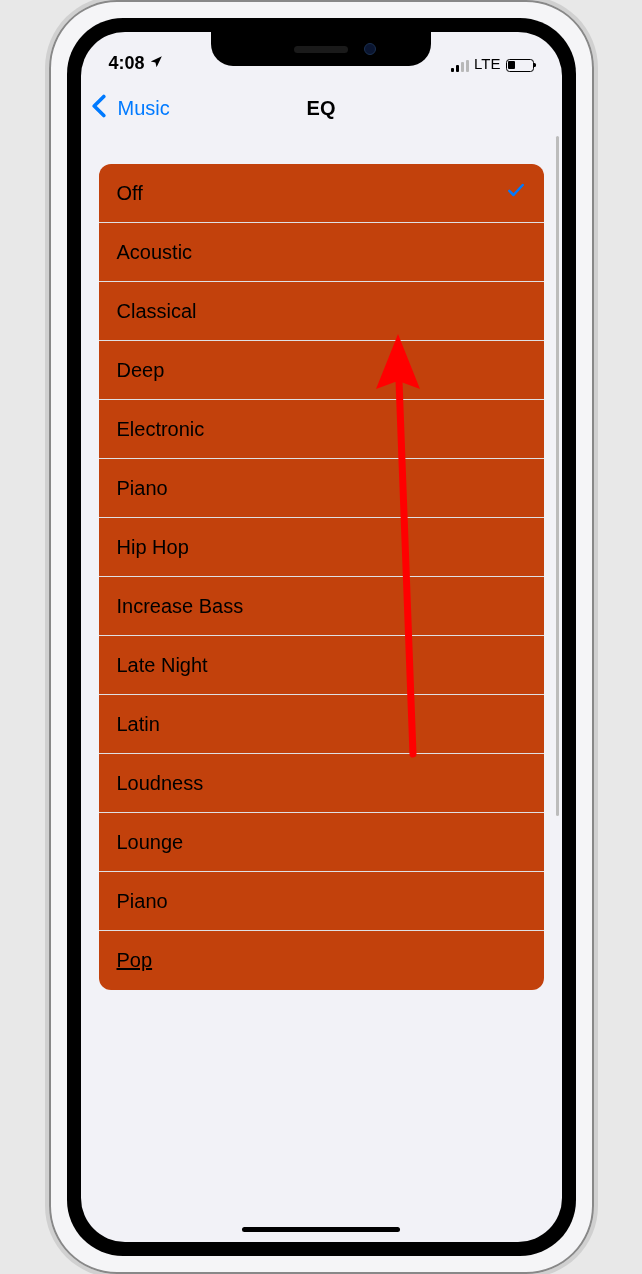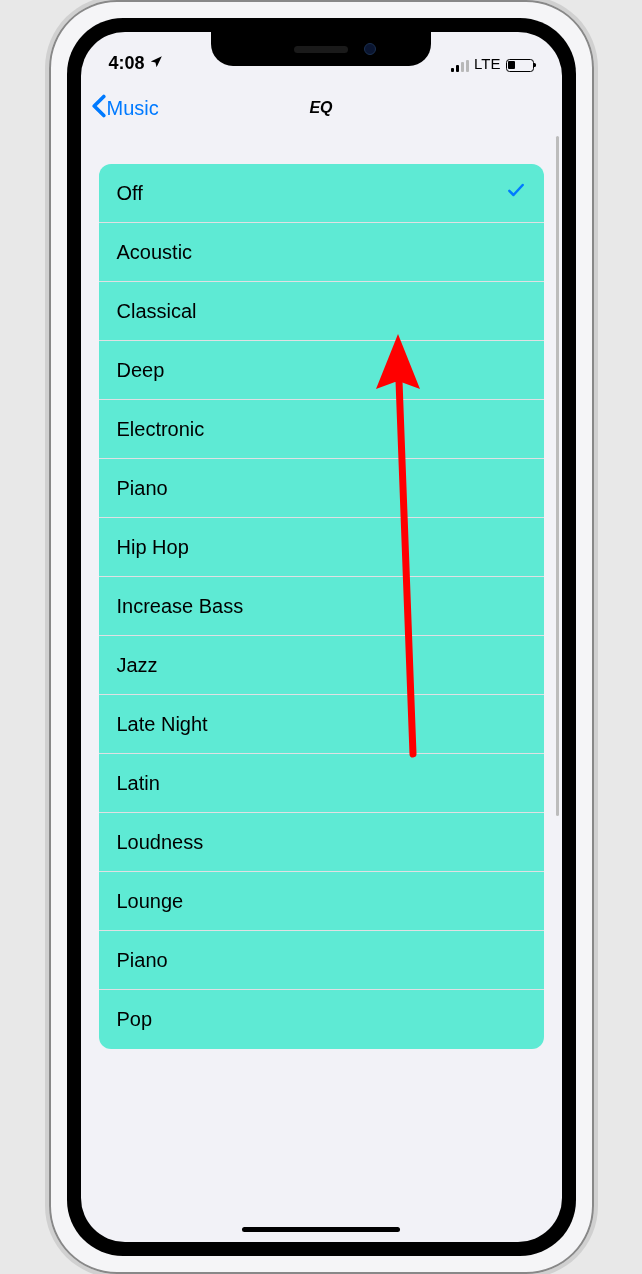--- a/index.html
+++ b/index.html
@@ -137,56 +137,56 @@
       display: flex;
       align-items: center;
       position: relative;
       padding: 0 10px;
     }
     .back-button {
       display: flex;
       align-items: center;
       color: #007aff;
       font-size: 20px;
-      gap: 0;
+      gap: 11px;
       position: absolute;
       left: 10px;
     }
     .nav-title {
-      font-size: 16px;
+      font-size: 20px;
       font-weight: 600;
       color: #000;
       position: absolute;
       left: 50%;
       transform: translateX(-50%);
-      font-style: italic;
     }
     .content {
       padding: 28px 18px 0 18px;
       height: calc(100% - 104px);
       overflow: hidden;
       position: relative;
     }
     .list-container {
-      background: #5eead4;
+      background: #c2410c;
       border-radius: 12px;
       overflow: hidden;
     }
     .list-item {
       display: flex;
       align-items: center;
       justify-content: space-between;
       padding: 0 18px;
       height: 59px;
       border-bottom: 0.5px solid #e0e0e3;
       font-size: 20px;
       color: #000;
     }
     .list-item:last-child {
       border-bottom: none;
+      text-decoration: underline;
     }
     .check-icon {
       color: #007aff;
       font-size: 22px;
       font-weight: 600;
     }
     .scroll-indicator {
       position: absolute;
       right: 3px;
       top: 0;
@@ -286,23 +286,20 @@
             <div class="list-item">
               <span>Piano</span>
             </div>
             <div class="list-item">
               <span>Hip Hop</span>
             </div>
             <div class="list-item">
               <span>Increase Bass</span>
             </div>
             <div class="list-item">
-              <span>Jazz</span>
-            </div>
-            <div class="list-item">
               <span>Late Night</span>
             </div>
             <div class="list-item">
               <span>Latin</span>
             </div>
             <div class="list-item">
               <span>Loudness</span>
             </div>
             <div class="list-item">
               <span>Lounge</span>

